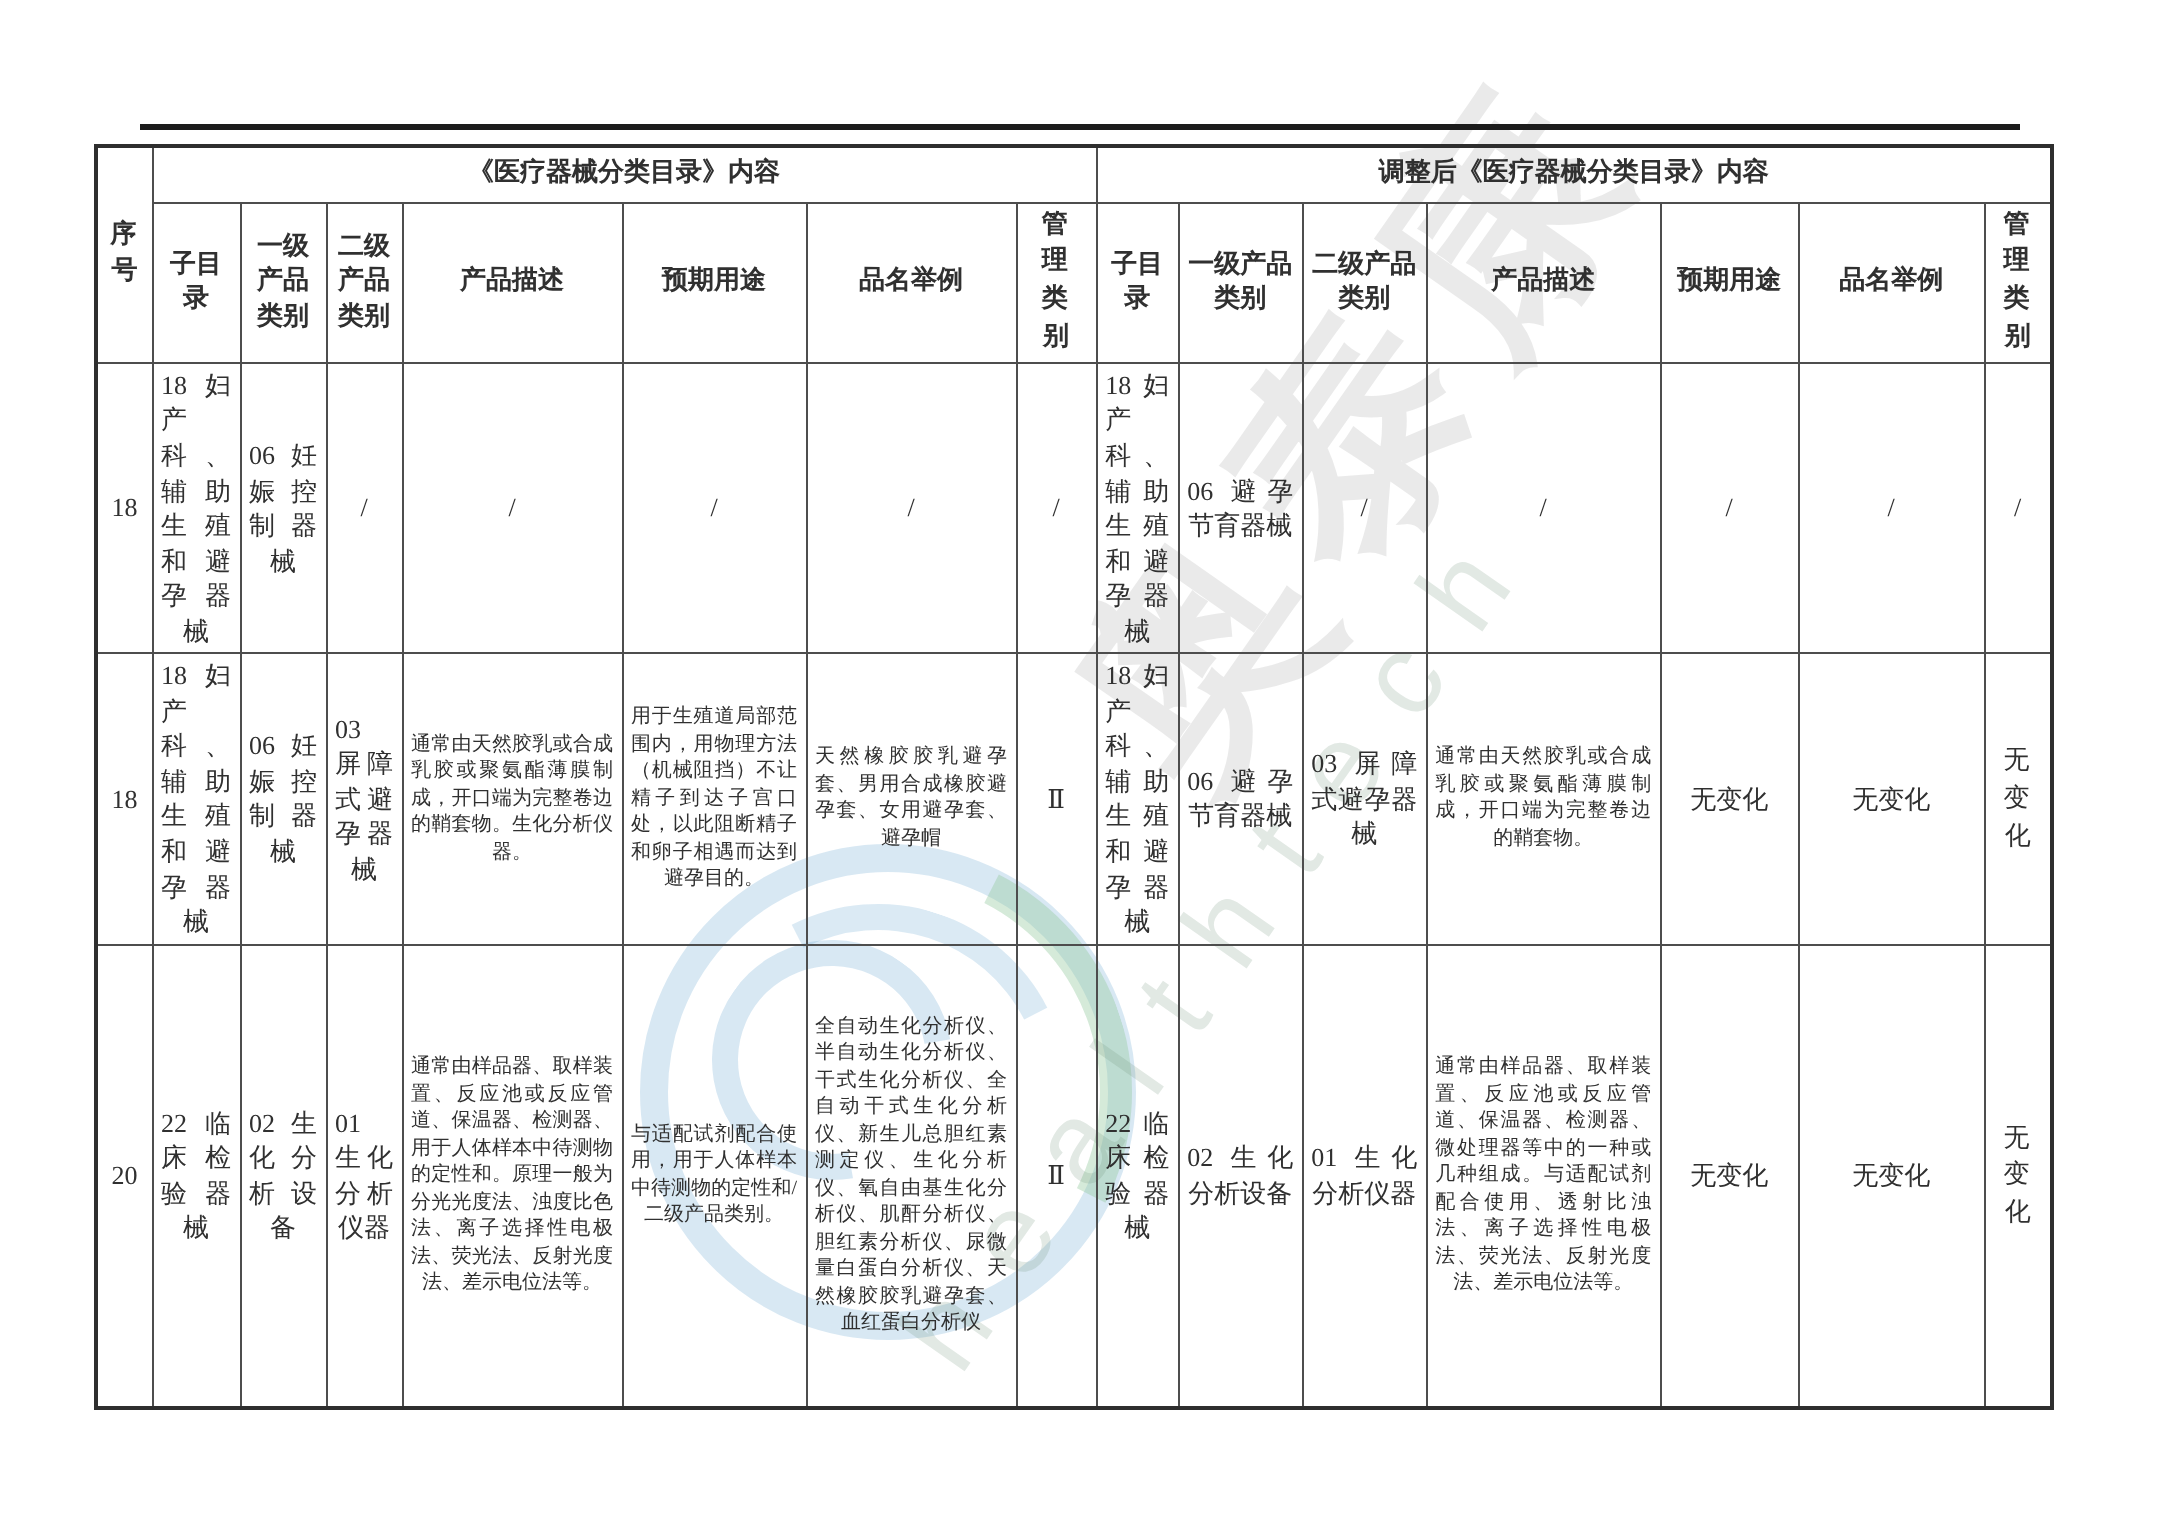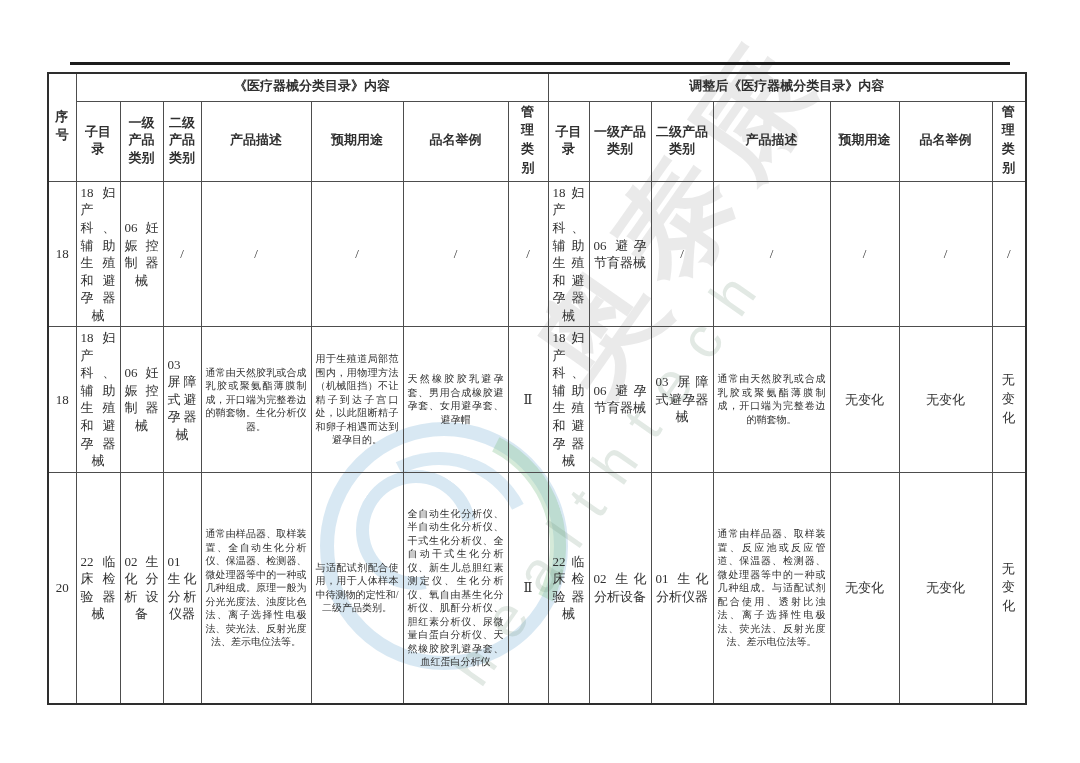--- a/index.html
+++ b/index.html
@@ -152,21 +152,21 @@
       <td>无变化</td>
       <td>无变化</td>
       <td><span class="vt">无变化</span></td>
     </tr>
 
     <tr style="height:232px">
       <td>20</td>
       <td>22 临床检验器械</td>
       <td>02 生化分析设备</td>
       <td>01 生化分析仪器</td>
-      <td class="sm">通常由样品器、取样装置、全自动生化分析仪、保温器、检测器、微处理器等中的一种或几种组成。原理一般为分光光度法、浊度比色法、离子选择性电极法、荧光法、反射光度法、差示电位法等。</td>
+      <td class="sm">通常由样品器、取样装置、反应池或反应管道、保温器、检测器、用于人体样本中待测物的定性和。原理一般为分光光度法、浊度比色法、离子选择性电极法、荧光法、反射光度法、差示电位法等。</td>
       <td class="sm">与适配试剂配合使用，用于人体样本中待测物的定性和/二级产品类别。</td>
       <td class="sm">全自动生化分析仪、半自动生化分析仪、干式生化分析仪、全自动干式生化分析仪、新生儿总胆红素测定仪、生化分析仪、氧自由基生化分析仪、肌酐分析仪、胆红素分析仪、尿微量白蛋白分析仪、天然橡胶胶乳避孕套、血红蛋白分析仪</td>
       <td>Ⅱ</td>
       <td>22 临床检验器械</td>
       <td>02 生化分析设备</td>
       <td>01 生化分析仪器</td>
       <td class="sm">通常由样品器、取样装置、反应池或反应管道、保温器、检测器、微处理器等中的一种或几种组成。与适配试剂配合使用、透射比浊法、离子选择性电极法、荧光法、反射光度法、差示电位法等。</td>
       <td>无变化</td>
       <td>无变化</td>
       <td><span class="vt">无变化</span></td>

